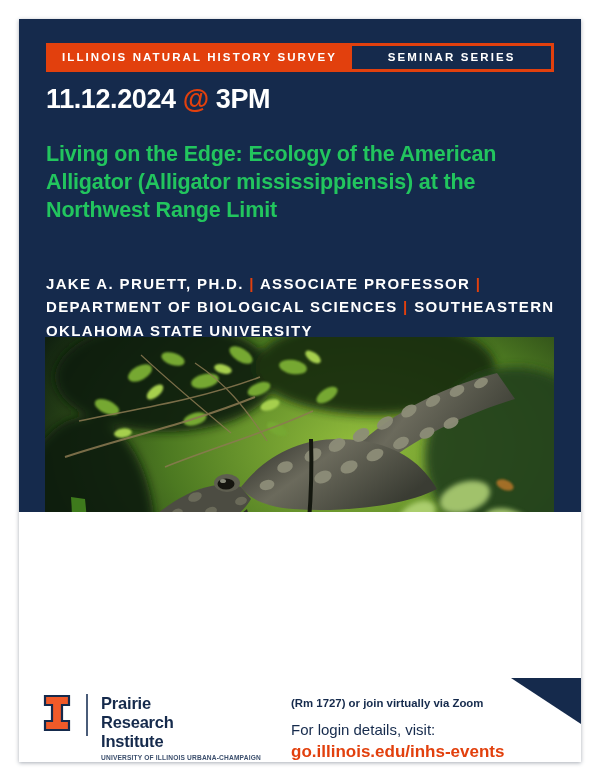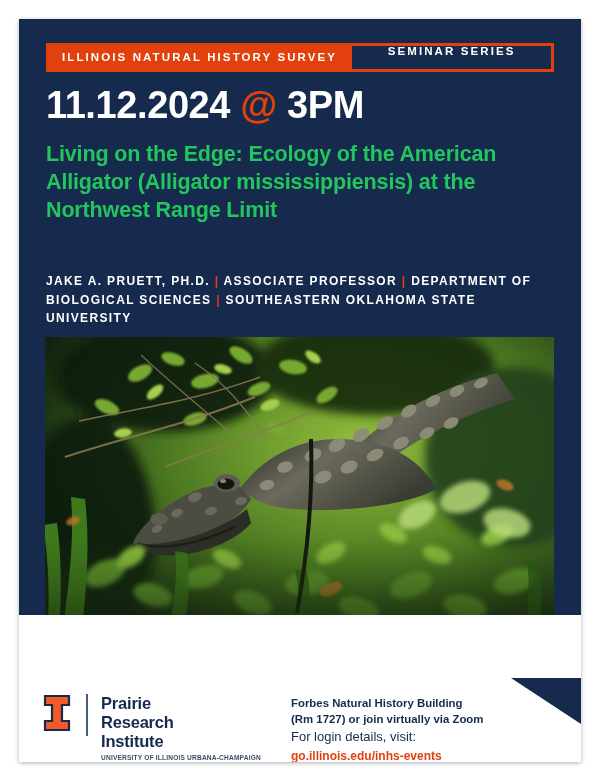--- a/index.html
+++ b/index.html
@@ -23,21 +23,21 @@
     box-shadow: 0 1px 4px rgba(60,70,90,0.45);
     background: #ffffff;
     overflow: hidden;
   }
 
   
   #poster-main {
     position: absolute;
     left: 0; top: 0;
     width: 562px;
-    height: 596px;
+    height: 493px;
     background: #152a4c;
     overflow: hidden;
   }
 
   
   #banner {
     position: absolute;
     left: 27px;
     top: 24px;
     right: 27px;
@@ -59,38 +59,39 @@
     letter-spacing: 2.1px;
     line-height: 1;
     white-space: nowrap;
   }
   #banner-right {
     flex: 1 1 auto;
     margin: 2px 2px 2px 0;
     background: #152a4c;
     border: 1.5px solid #e2400d;
     display: flex;
+    align-items: center;
     justify-content: center;
   }
   #banner-right-text {
     color: #ffffff;
     font-size: 11.5px;
     font-weight: bold;
     letter-spacing: 2.1px;
     line-height: 1;
     white-space: nowrap;
   }
 
   
   #date-line {
     position: absolute;
     left: 27px;
     top: 66px;
     color: #ffffff;
-    font-size: 38px;
+    font-size: 27px;
     font-weight: bold;
     letter-spacing: -0.4px;
     line-height: 1.1;
     white-space: nowrap;
   }
   #date-at {
     color: #e2400d;
     font-weight: bold;
   }
 
@@ -107,21 +108,21 @@
     letter-spacing: -0.15px;
   }
 
   
   #speaker-byline {
     position: absolute;
     left: 27px;
     top: 253px;
     width: 510px;
     color: #ffffff;
-    font-size: 12px;
+    font-size: 15px;
     font-weight: bold;
     letter-spacing: 1.35px;
     line-height: 1.55;
   }
   #speaker-byline .sep {
     color: #e2400d;
     font-weight: bold;
   }
 
   
@@ -207,29 +208,29 @@
   }
   .venue-strong {
     color: #152a4c;
     font-size: 11.4px;
     font-weight: bold;
     line-height: 1.42;
     white-space: nowrap;
   }
   #venue-login {
     color: #152a4c;
-    font-size: 13px;
+    font-size: 15px;
     font-weight: normal;
     line-height: 1.42;
-    margin-top: 1px;
+    margin-top: 8px;
     white-space: nowrap;
   }
   #venue-url {
     color: #e2400d;
-    font-size: 12px;
+    font-size: 17px;
     font-weight: bold;
     line-height: 1.35;
     margin-top: 1px;
     white-space: nowrap;
   }
 </style>
 </head>
 <body>
 
 <div id="poster-frame">
@@ -441,20 +442,19 @@
         <path d="M2 2 H26 V11 H19 V27 H26 V36 H2 V27 H9 V11 H2 Z" fill="#f15a29" stroke="#152a4c" stroke-width="2.2" stroke-linejoin="miter"></path>
       </svg>
       <div id="logo-divider"></div>
       <div id="logo-text-col">
         <div id="pri-name">Prairie Research Institute</div>
         <div id="pri-tagline">UNIVERSITY OF ILLINOIS URBANA-CHAMPAIGN</div>
       </div>
     </div>
 
     <div id="venue-block">
-      <div class="venue-strong">Forbes Natural History Building</div>
       <div class="venue-strong">(Rm 1727) or join virtually via Zoom</div>
       <div id="venue-login">For login details, visit:</div>
       <div id="venue-url">go.illinois.edu/inhs-events</div>
     </div>
 
   </div>
 </div>
 
 </body></html>

